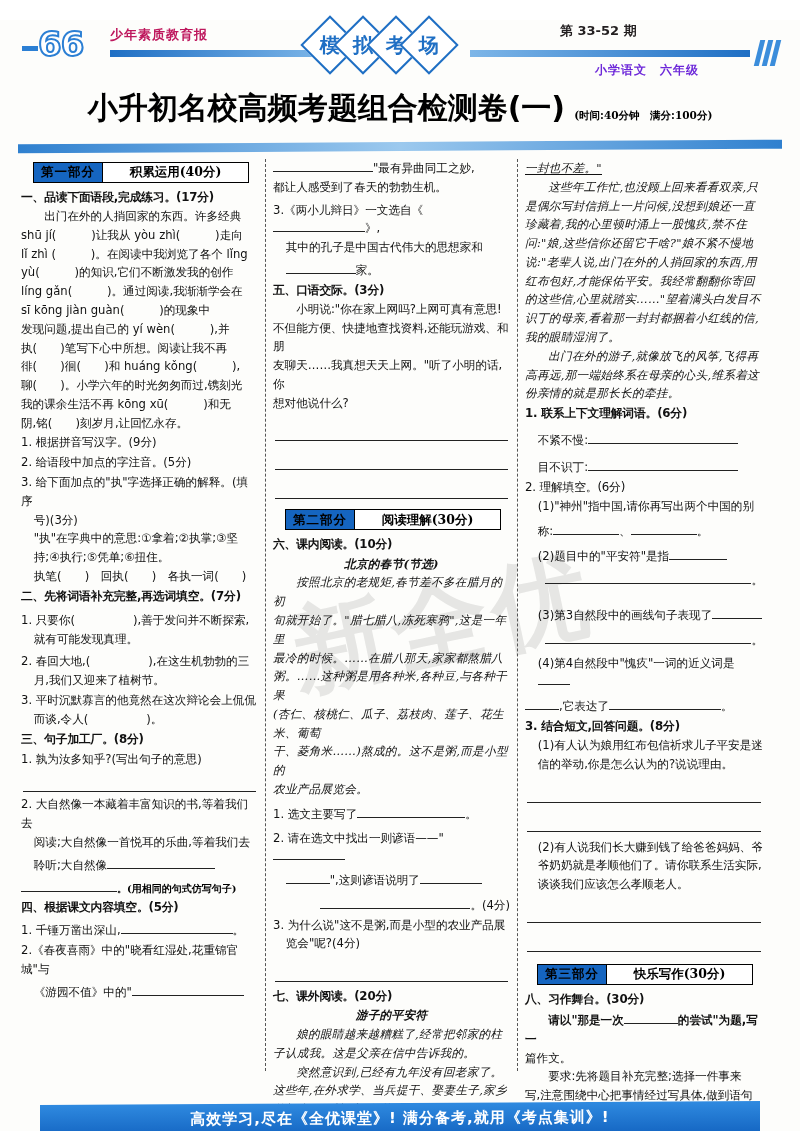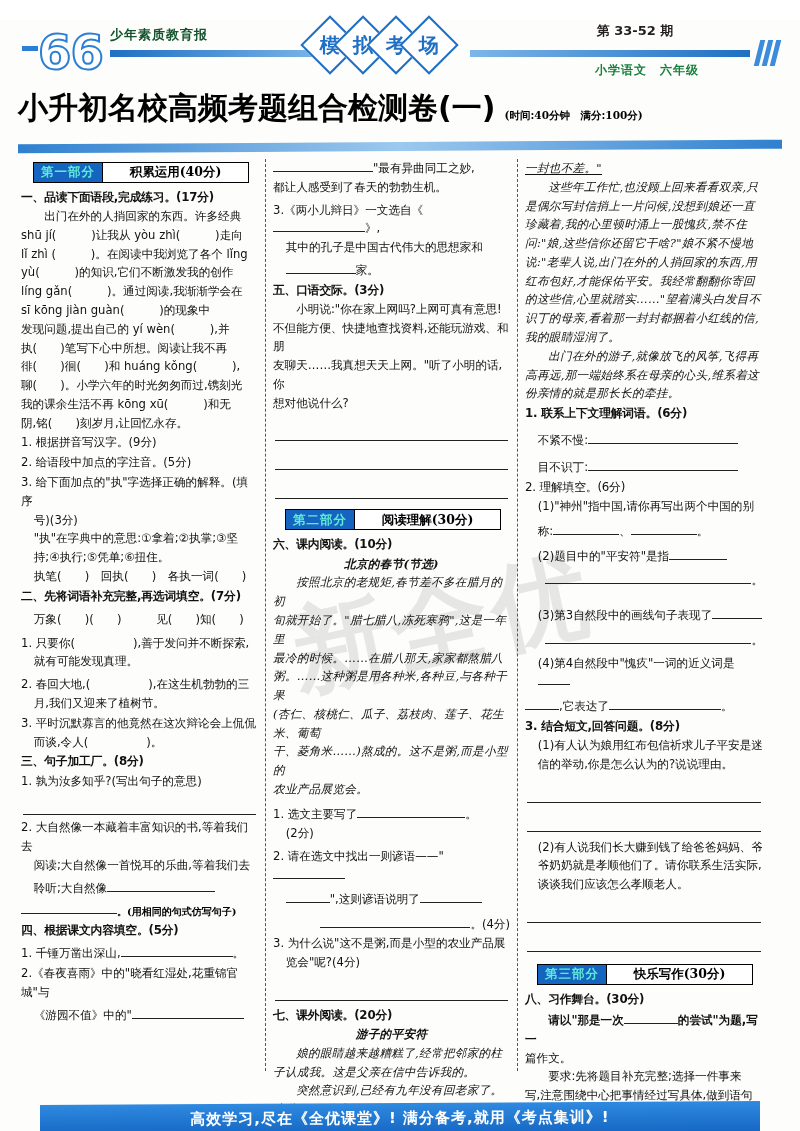--- a/index.html
+++ b/index.html
@@ -30,34 +30,34 @@
   }
 
   
   .masthead {
     position: relative;
     height: 62px;
     margin: 20px 18px 0 18px;
   }
   .page-num {
     position: absolute; left: 20px; top: 4px;
-    font-size: 48px; font-weight: bold;
+    font-size: 34px; font-weight: bold;
     color: #ffffff;
     -webkit-text-stroke: 2px #2b7fd4;
     text-shadow: 0 0 0 #2b7fd4;
     letter-spacing: -1px;
     font-family: "DejaVu Sans", sans-serif;
   }
   .page-num-dash {
     position: absolute; left: 4px; top: 26px;
     width: 16px; height: 5px; background: #2b7fd4;
   }
   .paper-name {
     position: absolute; left: 92px; top: 6px;
-    font-size: 13px; font-weight: bold; color: #14532d;
+    font-size: 13px; font-weight: bold; color: #be185d;
     letter-spacing: 1px;
   }
   .rule-left {
     position: absolute; left: 92px; top: 30px;
     width: 215px; height: 7px;
     background: linear-gradient(90deg, #1f6fc4, #7db6e8);
   }
   .rule-right {
     position: absolute; left: 452px; top: 30px;
     width: 280px; height: 7px;
@@ -78,32 +78,33 @@
     background: #fff;
   }
   .diamond span {
     transform: rotate(-45deg);
     font-size: 20px; font-weight: bold; color: #1f6fc4;
     font-family: "DejaVu Sans", sans-serif;
   }
   .issue {
     position: absolute; right: 72px; top: 2px;
     font-size: 13px; font-weight: bold; color: #231f20;
-    text-align: center; width: 150px;
+    text-align: left; width: 150px;
   }
   .grade {
     position: absolute; right: 60px; top: 42px;
-    font-size: 12px; font-weight: bold; color: #15803d;
+    font-size: 12px; font-weight: bold; color: #6d28d9;
     text-align: center; width: 150px; letter-spacing: 1px;
   }
 
   
   .exam-title-wrap {
     position: relative;
     margin: 6px 18px 0 18px;
+    text-align: center;
     height: 52px;
   }
   .exam-title {
     font-size: 30px; font-weight: bold; color: #000;
     letter-spacing: 0px;
     font-family: "DejaVu Sans", sans-serif;
     display: inline-block;
     vertical-align: middle;
   }
   .exam-meta {
@@ -140,21 +141,21 @@
   
   .banner {
     display: flex; align-items: stretch;
     border: 1.3px solid #000;
     height: 21px;
     margin: 3px 0 5px 12px;
     width: 216px;
     background: #fff;
   }
   .banner-blue {
-    background: #1565c0; color: #5eead4;
+    background: #1565c0; color: #000000;
     font-size: 12.5px; font-weight: bold;
     padding: 0 7px;
     display: flex; align-items: center;
     border-right: 1.3px solid #000;
     letter-spacing: 1px;
   }
   .banner-label {
     flex: 1;
     display: flex; align-items: center; justify-content: center;
     font-size: 12.5px; font-weight: bold; color: #000000;
@@ -266,21 +267,20 @@
 
       <div class="item">1. 根据拼音写汉字。(9分)</div>
       <div class="item">2. 给语段中加点的字注音。(5分)</div>
       <div class="item">3. 给下面加点的"执"字选择正确的解释。(填序</div>
       <div class="indent1">号)(3分)</div>
       <div class="indent1">"执"在字典中的意思:①拿着;②执掌;③坚</div>
       <div class="indent1">持;④执行;⑤凭单;⑥扭住。</div>
       <div class="indent1">执笔(　　)　回执(　　)　各执一词(　　)</div>
 
       <div class="q-head">二、先将词语补充完整,再选词填空。(7分)</div>
-      <div class="indent1" style="margin-top:4px">万象(　　)(　　)　　　见(　　)知(　　)</div>
       <div class="item" style="margin-top:5px">1. 只要你(　　　　　),善于发问并不断探索,</div>
       <div class="indent1">就有可能发现真理。</div>
       <div class="item" style="margin-top:4px">2. 春回大地,(　　　　　),在这生机勃勃的三</div>
       <div class="indent1">月,我们又迎来了植树节。</div>
       <div class="item">3. 平时沉默寡言的他竟然在这次辩论会上侃侃</div>
       <div class="indent1">而谈,令人(　　　　　)。</div>
 
       <div class="q-head">三、句子加工厂。(8分)</div>
       <div class="item">1. 孰为汝多知乎?(写出句子的意思)</div>
       <div class="ansline"></div>
@@ -337,21 +337,20 @@
       <div class="hand">旬就开始了。"腊七腊八,冻死寒鸦",这是一年里</div>
       <div class="hand">最冷的时候。……在腊八那天,家家都熬腊八</div>
       <div class="hand">粥。……这种粥是用各种米,各种豆,与各种干果</div>
       <div class="hand">(杏仁、核桃仁、瓜子、荔枝肉、莲子、花生米、葡萄</div>
       <div class="hand">干、菱角米……)熬成的。这不是粥,而是小型的</div>
       <div class="hand">农业产品展览会。</div>
 
       <div class="item" style="margin-top:6px">
         <span>1. 选文主要写了</span><span class="rule" style="width:108px"></span>。
       </div>
-      <div class="indent1">(2分)</div>
       <div class="item" style="margin-top:5px">
         <span>2. 请在选文中找出一则谚语——"</span><span class="rule" style="width:72px"></span>
       </div>
       <div class="indent1" style="margin-top:5px">
         <span class="rule" style="width:44px"></span><span>",这则谚语说明了</span><span class="rule" style="width:62px"></span>
       </div>
       <div style="margin-top:6px;text-align:right">
         <span class="rule" style="width:150px"></span>。<span>(4分)</span>
       </div>
       <div class="item">3. 为什么说"这不是粥,而是小型的农业产品展</div>

